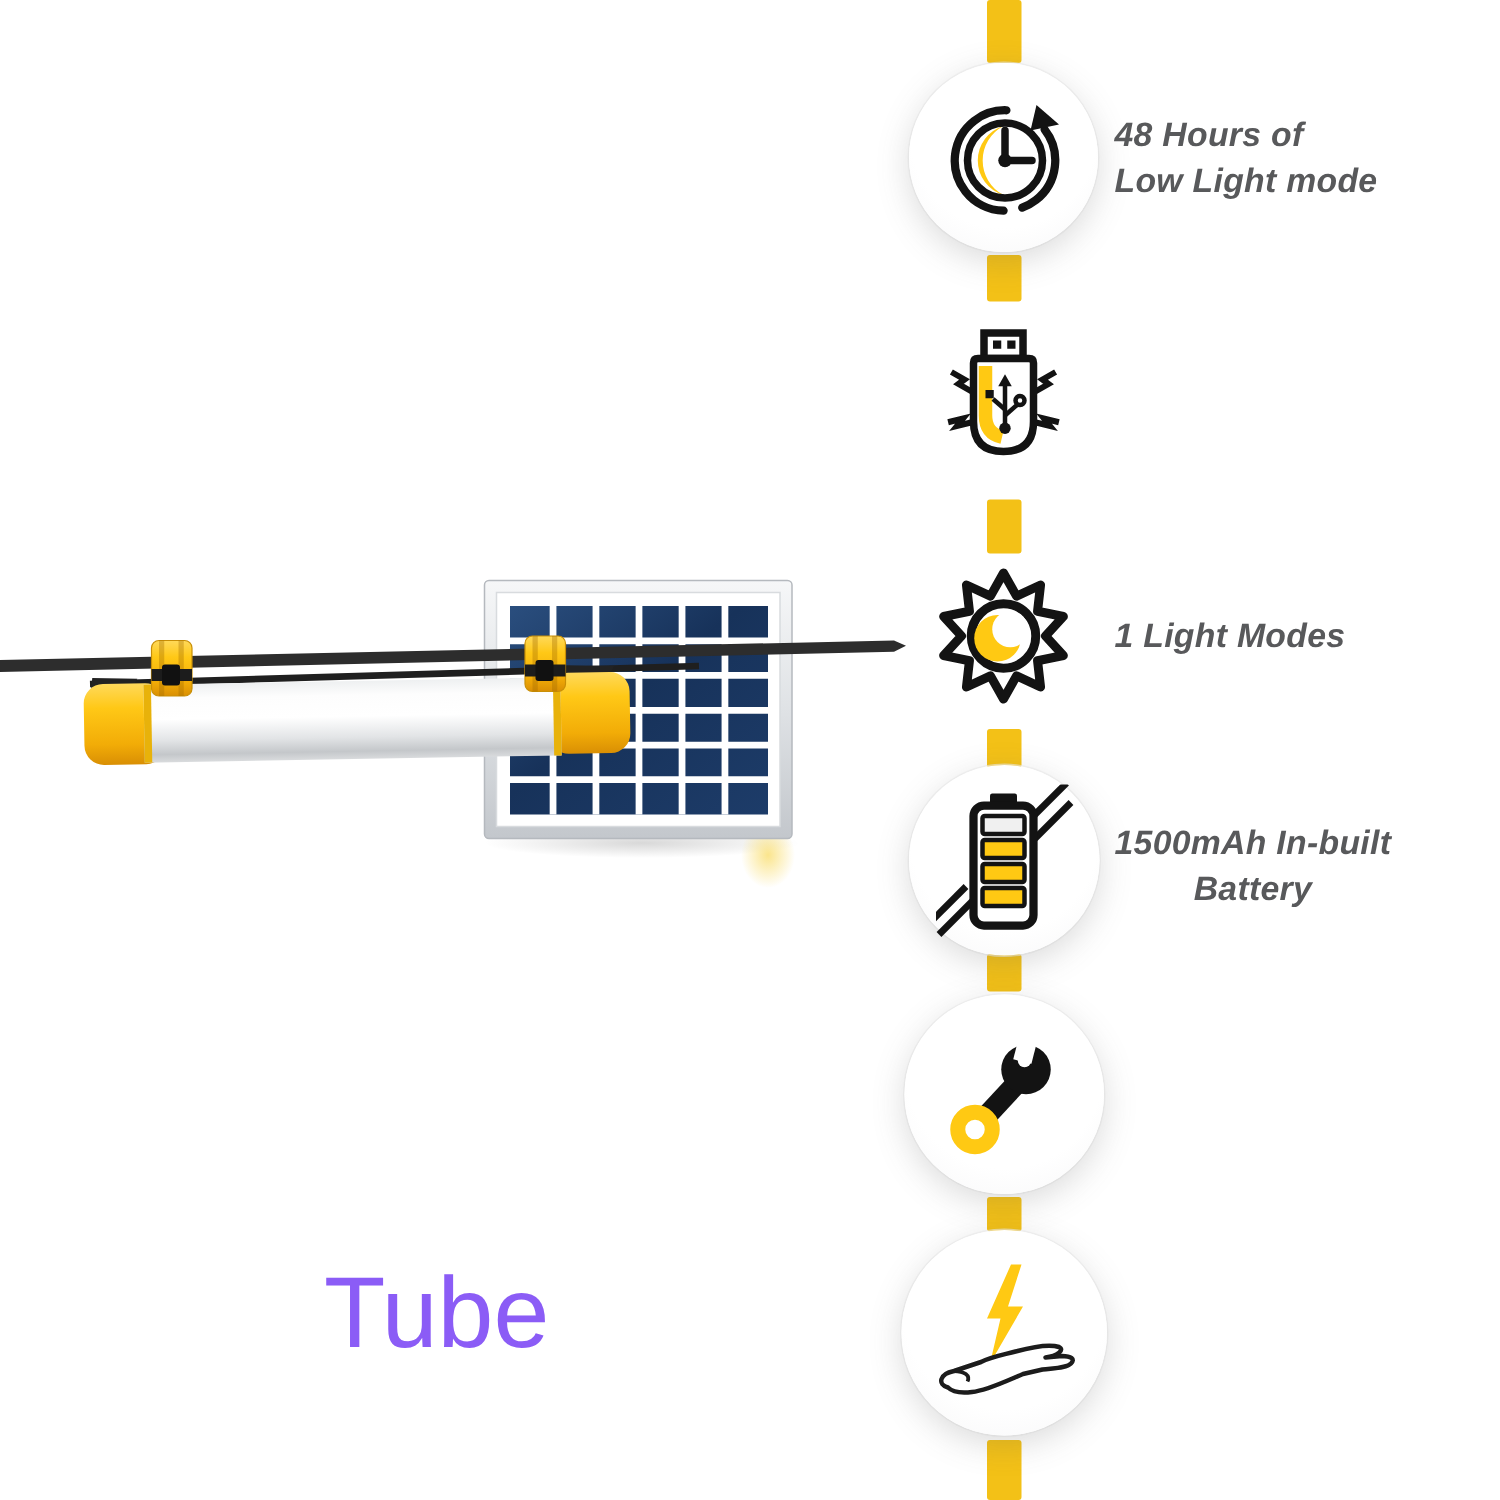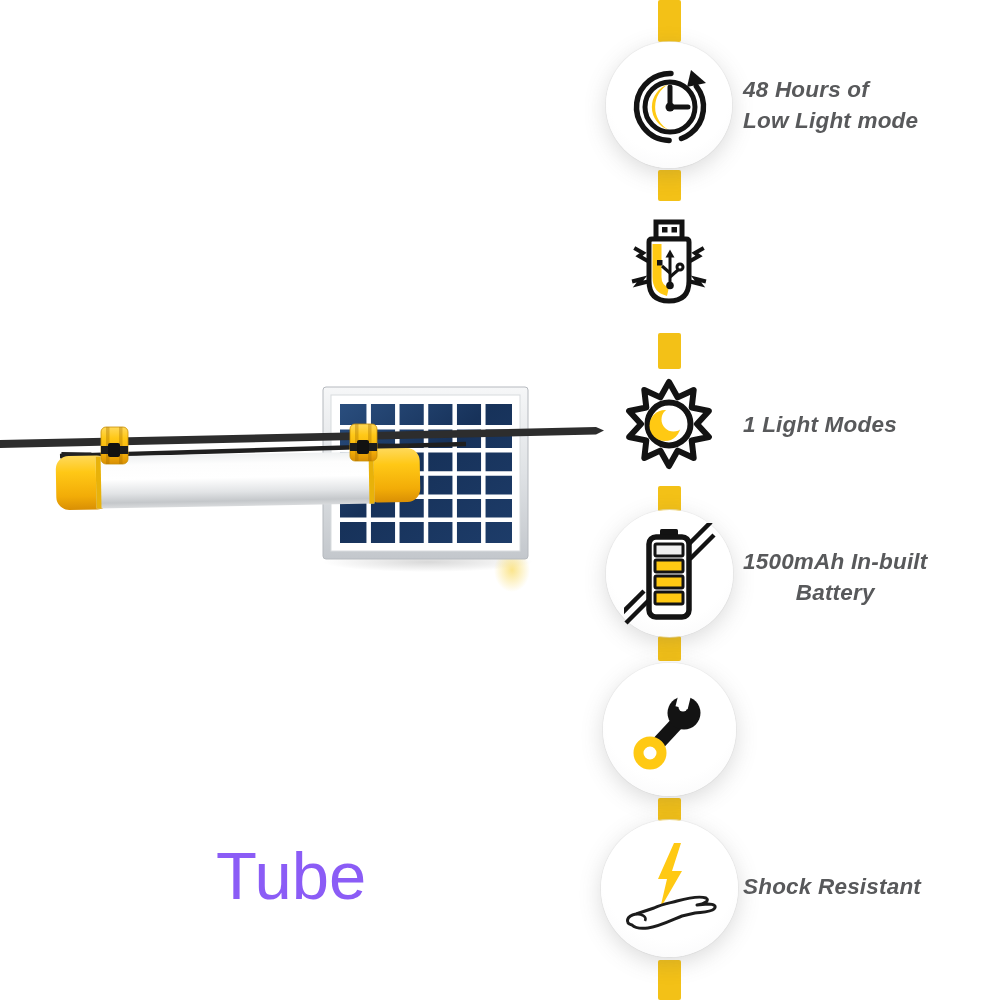--- a/index.html
+++ b/index.html
@@ -208,15 +208,14 @@
     </svg>
   </div>
 
   <div class="tl-circle" style="left:601px;top:820px;width:137px;height:137px;">
     <svg width="100" height="104" viewBox="0 0 100 104">
       <polygon points="54,6 38,42 47,42 40,72 62,34 52,34 61,6" fill="#FFC913"></polygon>
       <path d="M12 88 C5 86 6 79 16 77 L34 71 C42 67 50 66 57 64 C68 61 80 59 86 61 C90 63 85 67 77 68 L88 67 C94 67 97 69 94 72 C91 75 83 75 75 76 L62 79 C50 84 38 90 28 91 C20 92 15 91 12 88 Z" fill="#ffffff" stroke="#1c1c1c" stroke-width="3" stroke-linejoin="round"></path>
       <path d="M16 77 C23 77 27 80 25 84" fill="none" stroke="#1c1c1c" stroke-width="2.5"></path>
     </svg>
   </div>
-  <div class="feat-label" style="top:886px;">Shock Resistant</div>
 
 </div>
 
 </body></html>

